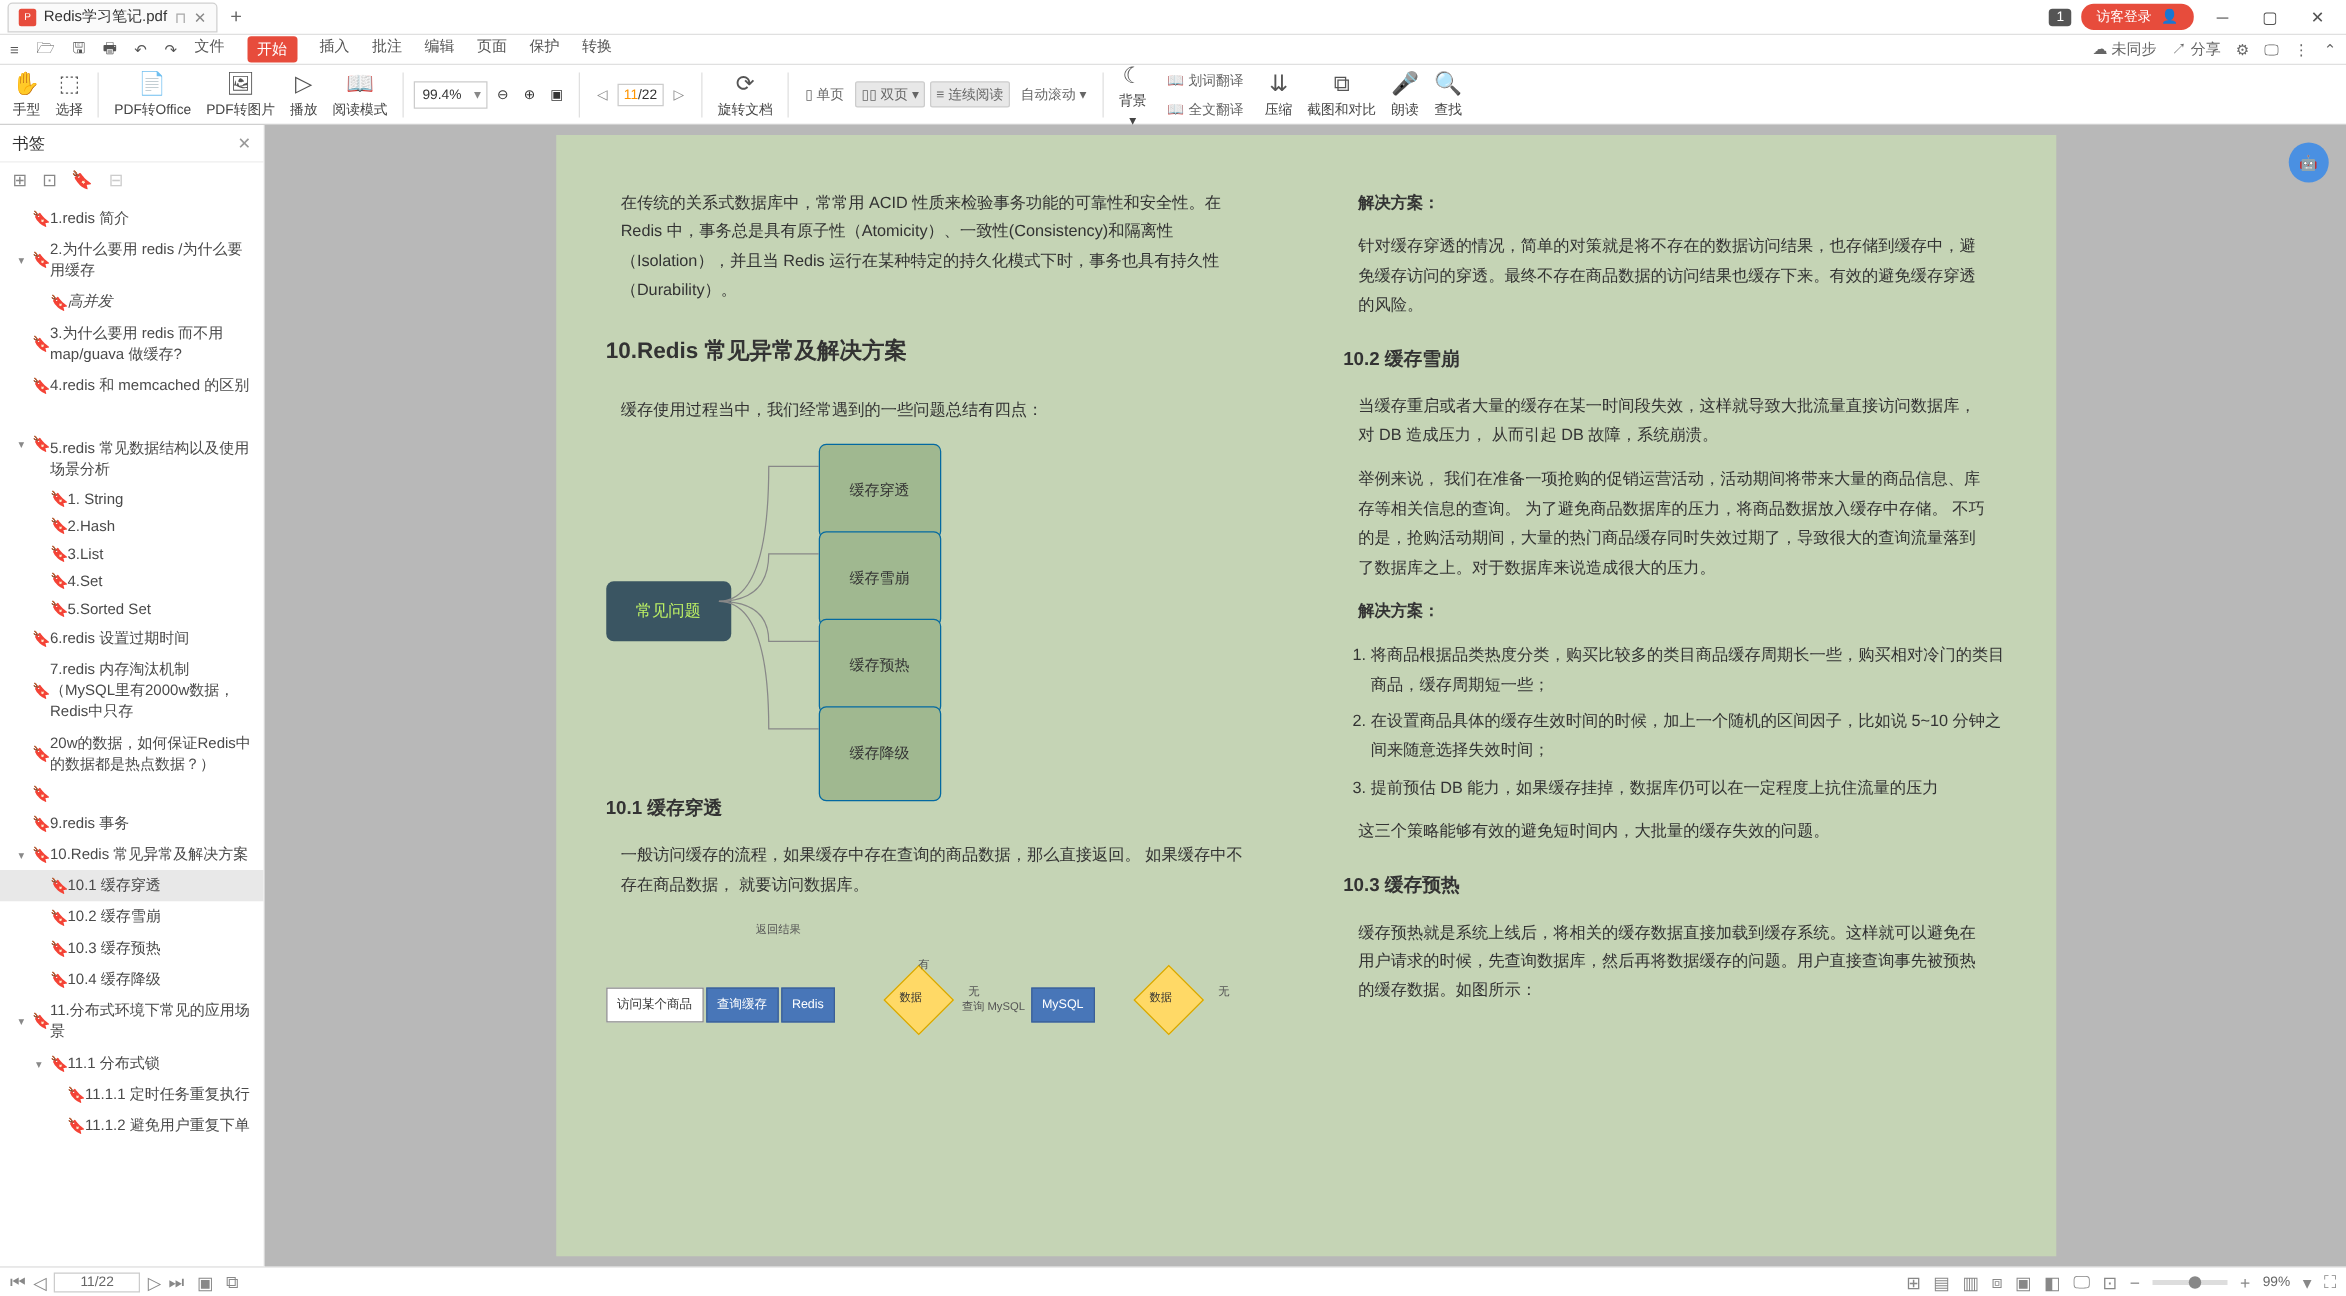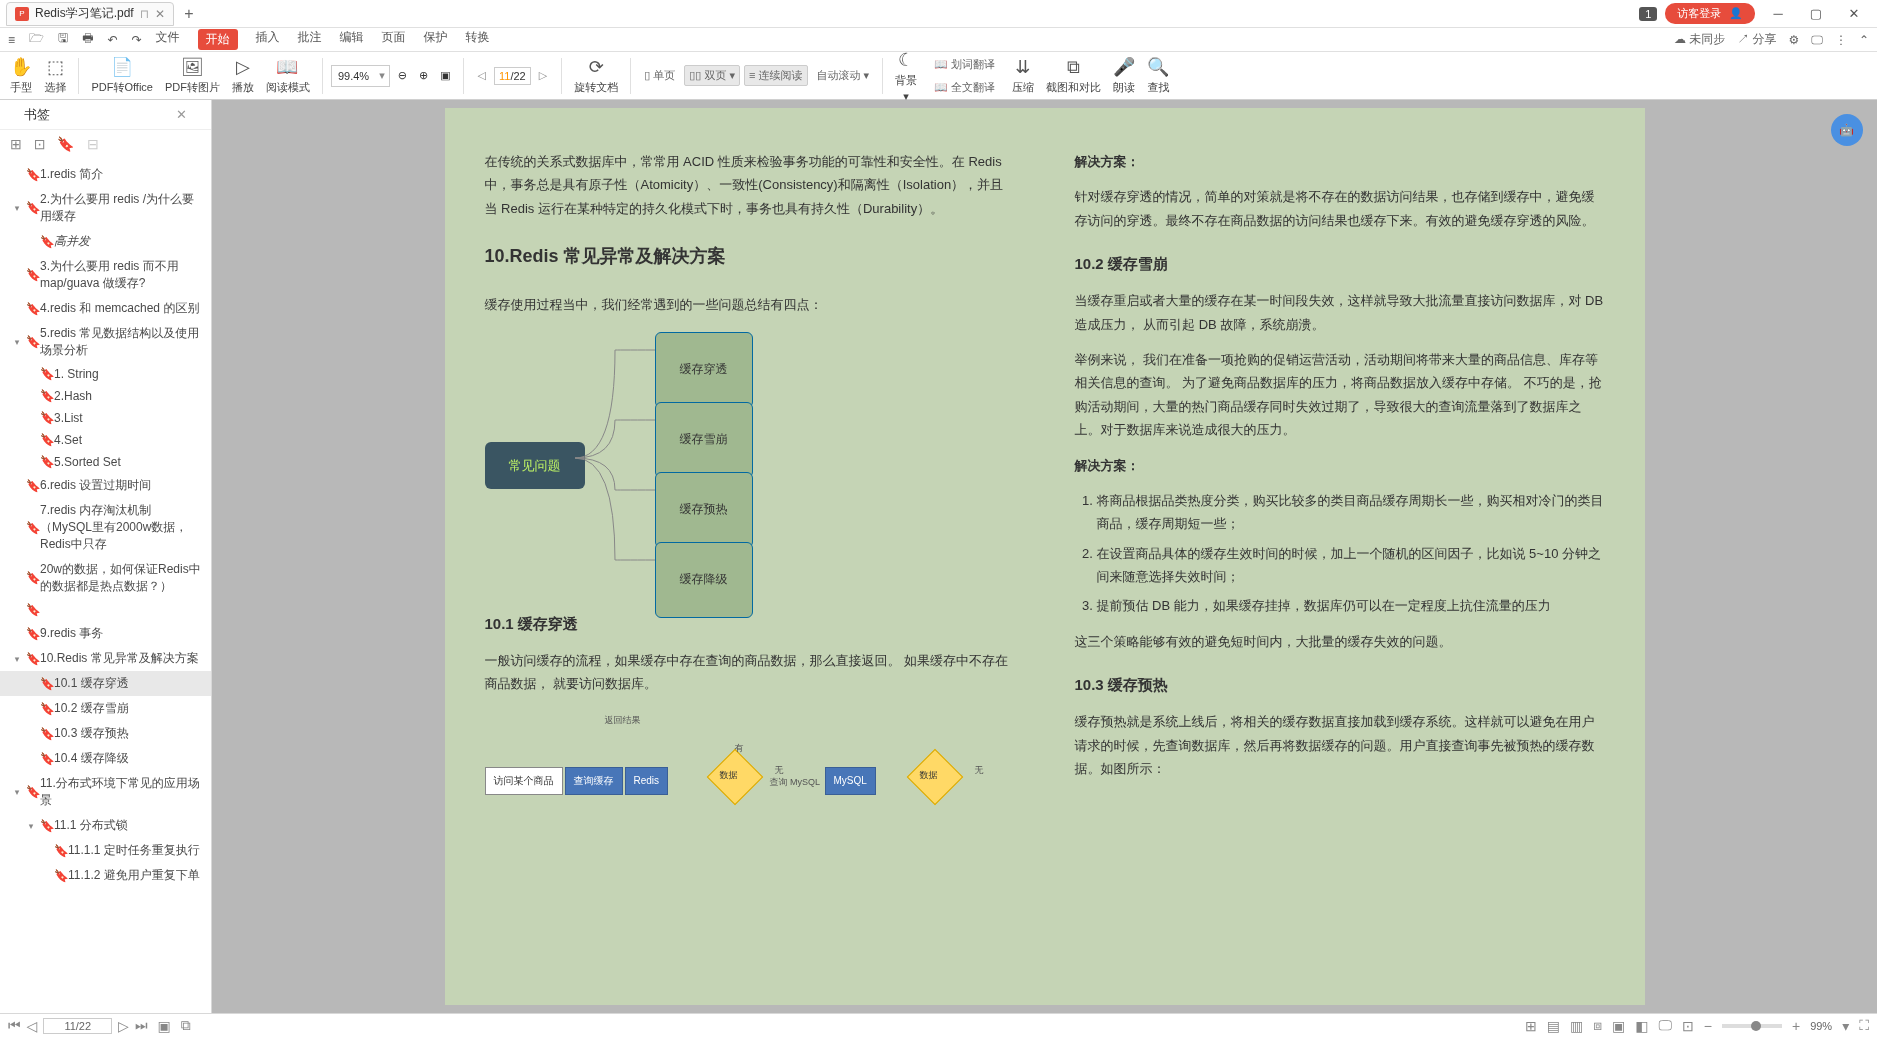--- a/index.html
+++ b/index.html
@@ -25,38 +25,38 @@
 .zoom-val{padding:0 6px}
 .zoom-arrow{padding:0 4px;color:#888}
 .page-nav{display:flex;align-items:center;gap:2px}
 .page-arrow{padding:2px 6px;color:#888;cursor:pointer}
 .page-box{border:1px solid #ccc;padding:2px 4px;font-size:11px}
 .page-cur{color:#ff9500}
 .small-btn{padding:2px 4px;font-size:11px;color:#666;cursor:pointer;border:1px solid transparent;border-radius:2px}
 .small-btn.active{background:#e8e8e8;border-color:#ccc}
 .main{display:flex;height:calc(100vh - 28px - 24px - 48px - 24px)}
 .sidebar{width:212px;background:#fff;border-right:1px solid #d8d8d8;display:flex;flex-direction:column}
-.side-header{height:30px;display:flex;align-items:center;padding:0 24px;font-size:13px;border-bottom:1px solid #eee}
+.side-header{height:30px;display:flex;align-items:center;padding:0 10px;font-size:13px;border-bottom:1px solid #eee}
 .side-close{margin-left:auto;color:#999;cursor:pointer}
 .side-tools{height:28px;display:flex;align-items:center;padding:0 10px;gap:12px;color:#888}
 .side-tools span{cursor:pointer;font-size:14px}
 .bookmarks{flex:1;overflow-y:auto;padding:4px 0}
 .bm{display:flex;align-items:center;padding:4px 8px;cursor:pointer;font-size:12px;color:#4a4a4a;gap:4px}
 .bm.active{background:#e8e8e8}
 .bm .toggle{width:10px;font-size:9px;color:#888;text-align:center}
 .bm .bm-icon{width:10px;color:#aaa}
 .bm.l1{padding-left:12px}
 .bm.l2{padding-left:26px}
 .bm.l3{padding-left:40px}
 .content{flex:1;background:#b8b8b8;overflow:auto;position:relative;display:flex;justify-content:center}
 .page{background:#c5d4b5;width:1200px;margin:8px 0;padding:30px 40px;display:flex;gap:60px;min-height:800px;color:#333}
 .col{flex:1;font-size:13px;line-height:1.8}
 .col h1{font-size:18px;font-weight:bold;margin:20px 0}
 .col h2{font-size:15px;font-weight:bold;margin:18px 0 10px}
-.col p{margin:12px 0}
+.col p{margin:12px 12px}
 .col ol{padding-left:22px}
 .col ol li{margin:6px 0}
 .mindmap{margin:16px 0;position:relative;height:260px}
 .mm-root{position:absolute;left:0;top:110px;background:#3a5562;color:#bef264;padding:12px 24px;border-radius:6px;font-size:13px}
 .mm-child{position:absolute;left:170px;background:#a0b890;border:1px solid #0369a1;color:#333;padding:26px 24px;border-radius:6px;font-size:12px}
 .flowchart{margin:16px 0;position:relative;height:90px;font-size:10px}
 .fc-box{position:absolute;border:1px solid #888;padding:4px 8px;background:#fff;font-size:10px;text-align:center}
 .fc-box.blue{background:#4876b8;color:#fff;border-color:#3a5f96}
 .fc-diamond{position:absolute;width:40px;height:40px;transform:rotate(45deg);background:#ffd966;border:1px solid #d6a800}
 .fc-dtext{position:absolute;font-size:9px;transform:rotate(-45deg);white-space:nowrap}
@@ -226,21 +226,21 @@
           <span style="flex: 1 1 0%; overflow: hidden;">3.为什么要用 redis 而不用 map/guava 做缓存?</span>
         </div>
         <div class="bm l1">
           <span class="toggle"></span>
           <span class="bm-icon">🔖</span>
           <span style="flex: 1 1 0%; overflow: hidden;">4.redis 和 memcached 的区别</span>
         </div>
         <div class="bm l1">
           <span class="toggle">▾</span>
           <span class="bm-icon">🔖</span>
-          <span style="flex: 1 1 0%; overflow: hidden;">5.redis 常见数据结构以及使用场景分析</span>
+          <span style="flex: 1 1 0%; overflow: hidden; margin-top: 25px;">5.redis 常见数据结构以及使用场景分析</span>
         </div>
         <div class="bm l2">
           <span class="toggle"></span>
           <span class="bm-icon">🔖</span>
           <span style="flex: 1 1 0%; overflow: hidden;">1. String</span>
         </div>
         <div class="bm l2">
           <span class="toggle"></span>
           <span class="bm-icon">🔖</span>
           <span style="flex: 1 1 0%; overflow: hidden;">2.Hash</span>

